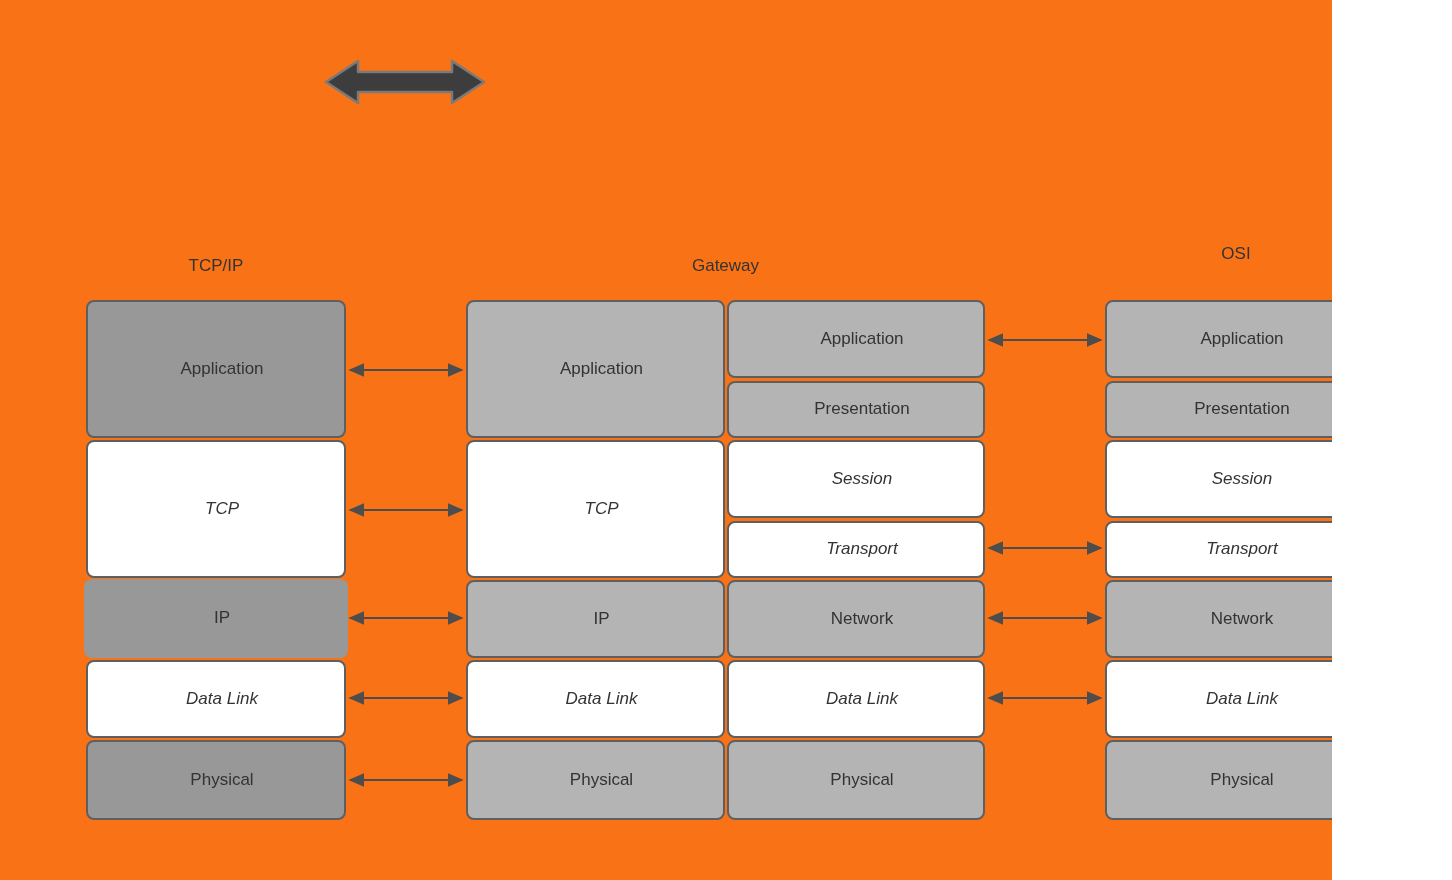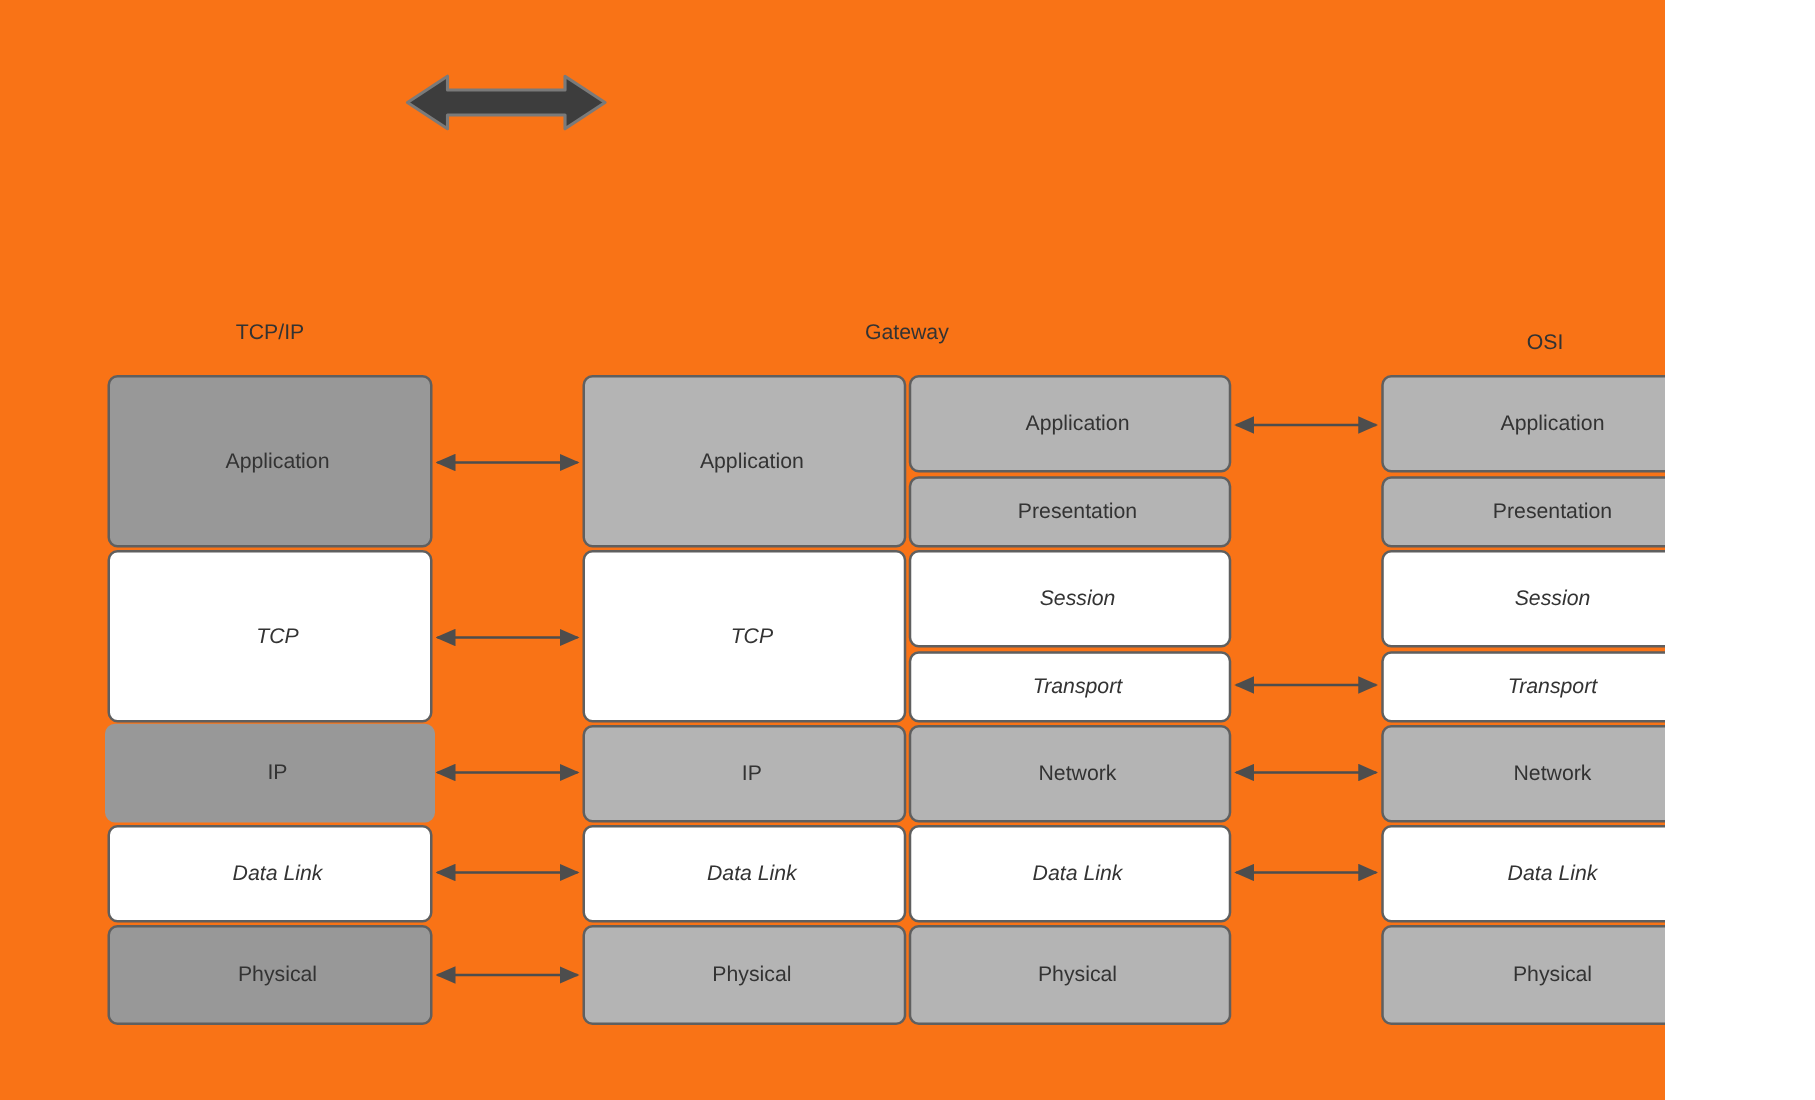--- a/index.html
+++ b/index.html
@@ -67,21 +67,21 @@
     <line x1="350" y1="780" x2="462" y2="780" stroke="#4d4d4d" stroke-width="2" marker-start="url(#ah)" marker-end="url(#ah)"></line>
 
     <line x1="989" y1="340" x2="1101" y2="340" stroke="#4d4d4d" stroke-width="2" marker-start="url(#ah)" marker-end="url(#ah)"></line>
     <line x1="989" y1="548" x2="1101" y2="548" stroke="#4d4d4d" stroke-width="2" marker-start="url(#ah)" marker-end="url(#ah)"></line>
     <line x1="989" y1="618" x2="1101" y2="618" stroke="#4d4d4d" stroke-width="2" marker-start="url(#ah)" marker-end="url(#ah)"></line>
     <line x1="989" y1="698" x2="1101" y2="698" stroke="#4d4d4d" stroke-width="2" marker-start="url(#ah)" marker-end="url(#ah)"></line>
   </svg>
 
   <div class="hdr" style="left:86px;  top:256px; width:260px;">TCP/IP</div>
   <div class="hdr" style="left:466px; top:256px; width:519px;">Gateway</div>
-  <div class="hdr" style="left:1105px;top:264px; width:262px;">OSI</div>
+  <div class="hdr" style="left:1105px;top:244px; width:262px;">OSI</div>
 
   <div class="box dark bordered" style="left:86px; top:300px; width:260px; height:138px;">Application</div>
   <div class="box white bordered" style="left:86px; top:440px; width:260px; height:138px;">TCP</div>
   <div class="box dark" style="left:84px; top:579px; width:264px; height:79px;">IP</div>
   <div class="box white bordered" style="left:86px; top:660px; width:260px; height:78px;">Data Link</div>
   <div class="box dark bordered" style="left:86px; top:740px; width:260px; height:80px;">Physical</div>
 
   <div class="box light bordered" style="left:466px; top:300px; width:259px; height:138px;">Application</div>
   <div class="box white bordered" style="left:466px; top:440px; width:259px; height:138px;">TCP</div>
   <div class="box light bordered" style="left:466px; top:580px; width:259px; height:78px;">IP</div>

